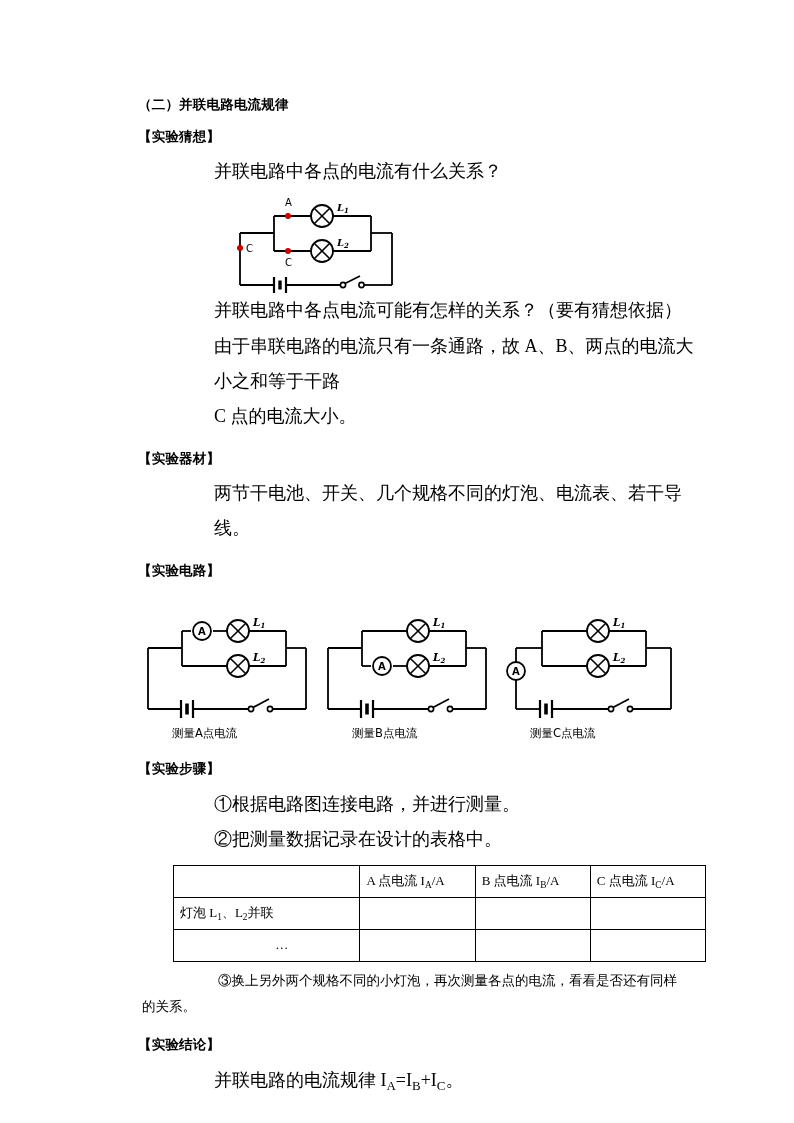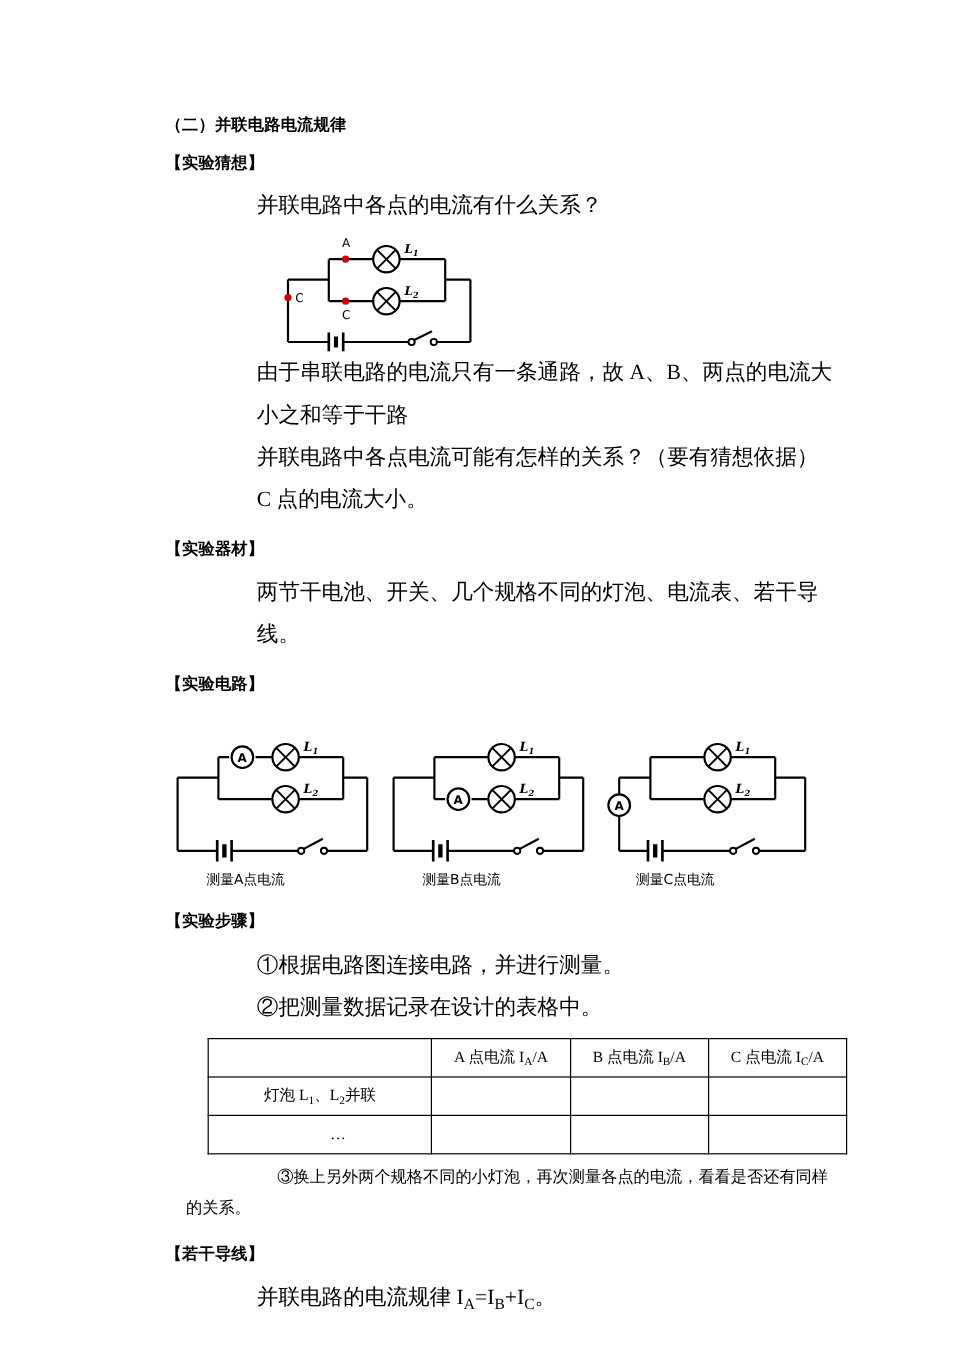--- a/index.html
+++ b/index.html
@@ -50,21 +50,21 @@
     font-size: 18px;
     line-height: 1.95;
     margin: 0;
     text-indent: 0;
     padding-left: 76px;
   }
   .para-wrap {
     font-family: "Liberation Serif", serif;
     font-size: 13.5px;
     line-height: 1.95;
-    margin: 17px;
+    margin: 4px;
   }
   .para-wrap .firstline {
     display: block;
     padding-left: 76px;
   }
   sub { font-size: 0.72em; vertical-align: -0.28em; }
 
   
   .circuit-block {
     position: relative;
@@ -87,21 +87,21 @@
     margin-left: 35px;
     margin-top: 8px;
     font-family: "Liberation Serif", serif;
     font-size: 13px;
   }
   table.data-table td, table.data-table th {
     border: 1px solid #000;
     height: 27px;
     padding: 2px 6px;
     font-weight: normal;
-    text-align: center;
+    text-align: left;
     vertical-align: middle;
   }
   table.data-table .col-first { width: 173px; }
   table.data-table .col-data  { width: 120px; }
   table.data-table td.center-dots {
     text-align: center;
     padding-left: 36px;
   }
   svg { display: block; }
 </style>
@@ -172,22 +172,22 @@
         </g>
 
         <text x="69" y="13" font-family="DejaVu Sans, sans-serif" font-size="10" fill="#000">A</text>
         <text x="69" y="73" font-family="DejaVu Sans, sans-serif" font-size="10" fill="#000">C</text>
         <text x="30" y="59" font-family="DejaVu Sans, sans-serif" font-size="10" fill="#000">C</text>
         <text x="121" y="18" font-family="DejaVu Serif, serif" font-size="10" font-style="italic" font-weight="bold" fill="#000">L<tspan font-size="7" dy="2">1</tspan></text>
         <text x="121" y="53" font-family="DejaVu Serif, serif" font-size="10" font-style="italic" font-weight="bold" fill="#000">L<tspan font-size="7" dy="2">2</tspan></text>
       </svg>
     </div>
 
+    <p class="para">并联电路中各点电流可能有怎样的关系？（要有猜想依据）</p>
     <p class="para">由于串联电路的电流只有一条通路，故 A、B、两点的电流大小之和等于干路</p>
-    <p class="para">并联电路中各点电流可能有怎样的关系？（要有猜想依据）</p>
     <p class="para">C 点的电流大小。</p>
 
     <div class="section-label">【实验器材】</div>
     <p class="para">两节干电池、开关、几个规格不同的灯泡、电流表、若干导线。</p>
 
     <div class="section-label">【实验电路】</div>
 
     <div class="fig-row">
       <svg width="570" height="148" viewBox="0 0 570 148">
 
@@ -346,17 +346,17 @@
           <td class="col-data"></td>
         </tr>
       </tbody>
     </table>
 
     <div class="para-wrap" style="margin-top:6px;">
       <span class="firstline">③换上另外两个规格不同的小灯泡，再次测量各点的电流，看看是否还有同样</span>
       <span>的关系。</span>
     </div>
 
-    <div class="section-label">【若干导线】</div>
+    <div class="section-label">【实验结论】</div>
     <p class="para"><span>并联电路的电流规律 I</span><sub>A</sub><span>=I</span><sub>B</sub><span>+I</span><sub>C</sub><span>。</span></p>
 
   </div>
 </div>
 
 </body></html>

